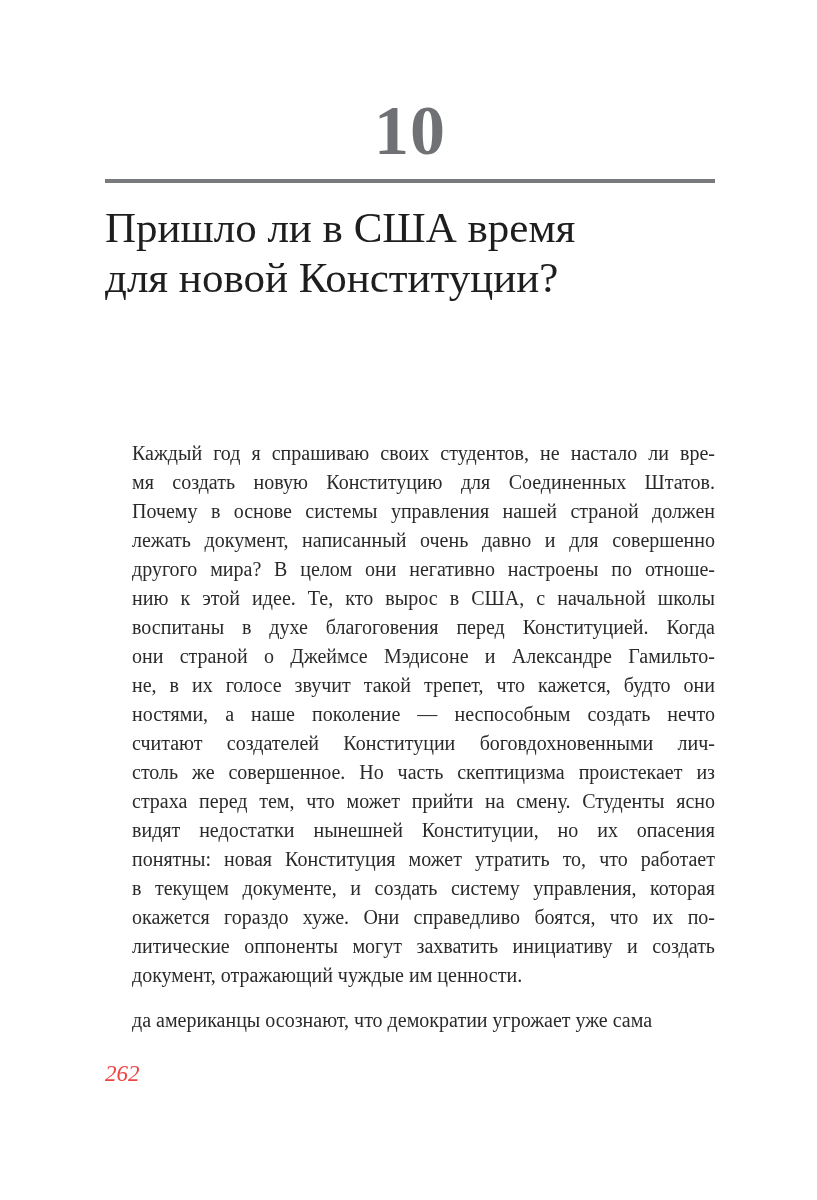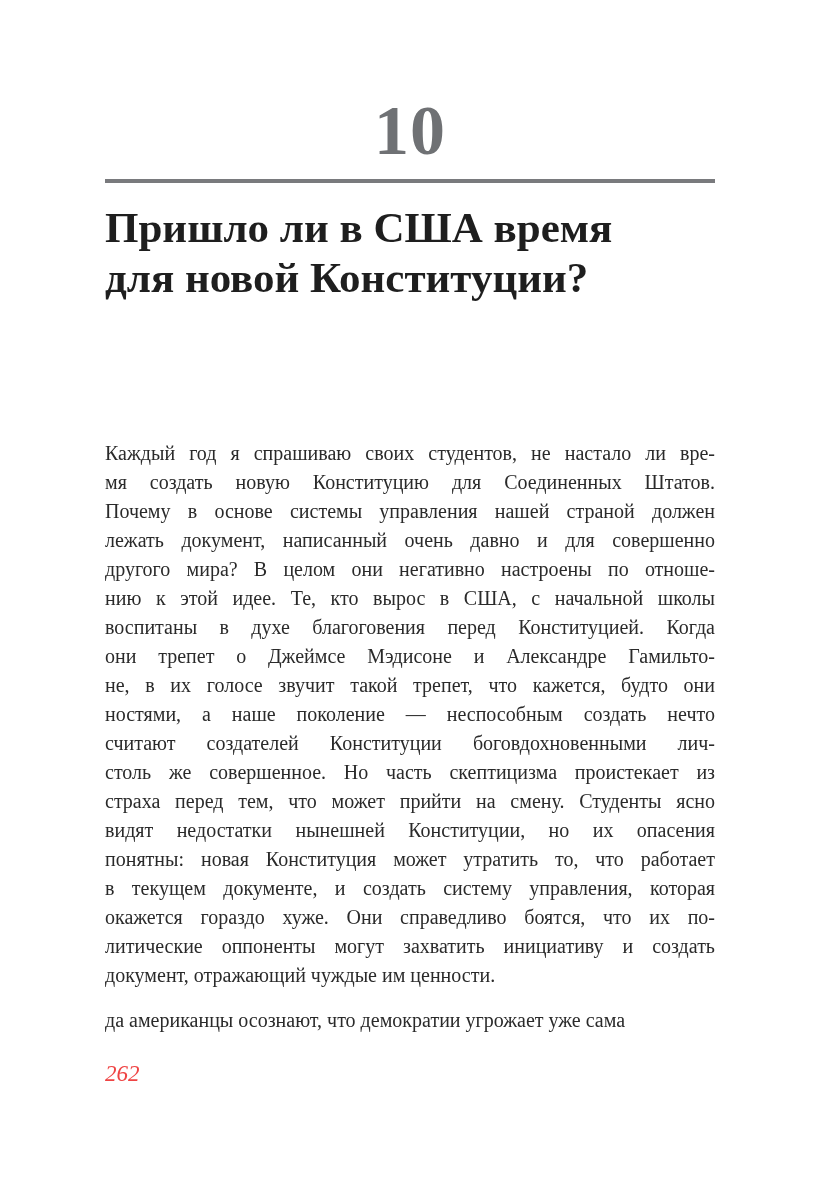--- a/index.html
+++ b/index.html
@@ -27,32 +27,33 @@
     margin-top: 13px;
     height: 4px;
     background: #797a7d;
     border: none;
   }
   .chapter-title {
     margin-top: 20px;
     color: #1e1e1e;
     font-size: 43px;
     line-height: 50px;
-    font-weight: 700;
+    font-weight: 400;
   }
   .body-text {
     margin-top: 136px;
     color: #2a2a2a;
     font-size: 20px;
     line-height: 29px;
   }
   .paragraph + .paragraph { margin-top: 16px; }
   .line {
     text-align: justify;
     text-align-last: justify;
+    margin-left: 27px;
   }
   .line.last-line {
     text-align-last: left;
   }
   .page-number {
     margin-top: 26px;
     font-style: italic;
     font-size: 23px;
     color: #ef4444;
   }
@@ -74,21 +75,21 @@
   <div class="body-text">
 
     <div class="paragraph">
       <div class="line">Каждый год я спрашиваю своих студентов, не настало ли вре-</div>
       <div class="line">мя создать новую Конституцию для Соединенных Штатов.</div>
       <div class="line">Почему в основе системы управления нашей страной должен</div>
       <div class="line">лежать документ, написанный очень давно и для совершенно</div>
       <div class="line">другого мира? В целом они негативно настроены по отноше-</div>
       <div class="line">нию к этой идее. Те, кто вырос в США, с начальной школы</div>
       <div class="line">воспитаны в духе благоговения перед Конституцией. Когда</div>
-      <div class="line">они трепет о Джеймсе Мэдисоне и Александре Гамильто-</div>
+      <div class="line">они страной о Джеймсе Мэдисоне и Александре Гамильто-</div>
       <div class="line">не, в их голосе звучит такой трепет, что кажется, будто они</div>
       <div class="line">ностями, а наше поколение — неспособным создать нечто</div>
       <div class="line">считают создателей Конституции боговдохновенными лич-</div>
       <div class="line">столь же совершенное. Но часть скептицизма проистекает из</div>
       <div class="line">страха перед тем, что может прийти на смену. Студенты ясно</div>
       <div class="line">видят недостатки нынешней Конституции, но их опасения</div>
       <div class="line">понятны: новая Конституция может утратить то, что работает</div>
       <div class="line">в текущем документе, и создать систему управления, которая</div>
       <div class="line">окажется гораздо хуже. Они справедливо боятся, что их по-</div>
       <div class="line">литические оппоненты могут захватить инициативу и создать</div>

